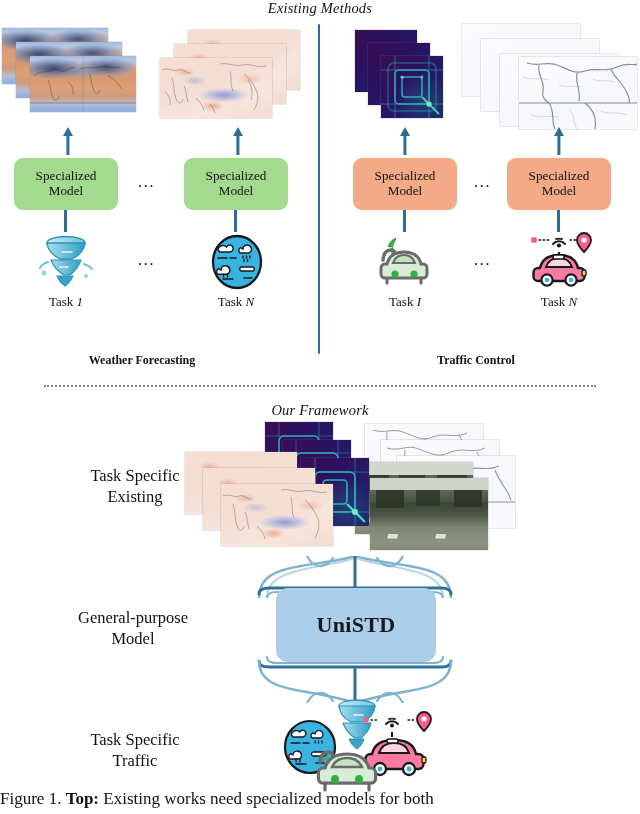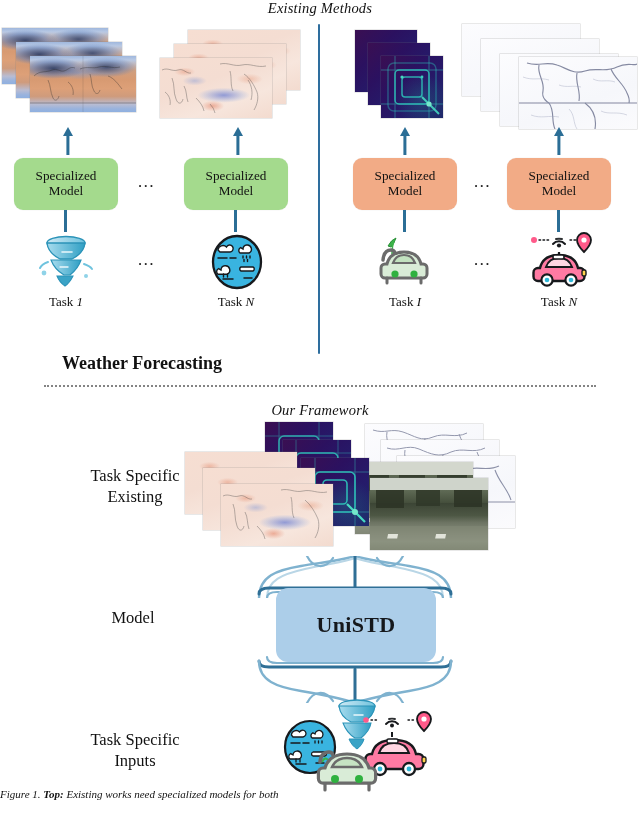--- a/index.html
+++ b/index.html
@@ -11,21 +11,21 @@
   .fig{position:absolute;inset:0;}
   .abs{position:absolute;}
   .ctr{text-align:center;}
 
   
   .section-title{
     font-style:italic;font-size:14.5px;letter-spacing:.2px;
     width:100%;text-align:center;
   }
   .domain-label{
-    font-weight:bold;font-size:18px;text-align:center;width:100%;
+    font-weight:bold;font-size:12px;text-align:center;width:100%;
   }
 
   
   .vdiv{background:#2e6e9e;width:2.2px;border-radius:2px;}
   .hdots{
     border-top:2px dotted #6f6f6f;height:0;opacity:.85;
   }
 
   
   .mbox{
@@ -118,21 +118,21 @@
   
   .unistd{
     background:#accee9;border-radius:12px;
     display:flex;align-items:center;justify-content:center;
     font-weight:bold;font-size:22px;letter-spacing:.3px;color:#15181c;
   }
   .brace svg{display:block;}
 
   
   .caption{
-    font-size:11px;line-height:1.25;text-align:left;width:640px;font-style:italic;
+    font-size:17px;line-height:1.25;text-align:left;width:640px;
   }
   .caption b{font-weight:bold;}
 
   .lbl-left{
     font-size:16.5px;line-height:1.25;text-align:center;
   }
 </style>
 </head>
 <body>
 
@@ -397,20 +397,21 @@
       <circle cx="45" cy="52" r="2.3" fill="#2fb6d6"></circle>
       <rect x="56" y="42" width="4" height="6" rx="1.4" fill="#ffd34d" stroke="#17191c" stroke-width="1.4"></rect>
     </svg>
   </div>
 
   <div class="abs task-cap" style="left:507px;top:294px;width:104px;">
     <span>Task </span><i>N</i>
   </div>
 
   <div class="abs domain-label" style="left:24px;top:353px;width:236px;">Weather Forecasting</div>
+  <div class="abs domain-label" style="left:358px;top:353px;width:236px;">Traffic Control</div>
 
   <div class="abs hdots" style="left:44px;top:385px;width:552px;"></div>
 
   <div class="abs section-title" style="left:0;top:402px;">Our Framework</div>
 
   <div class="abs lbl-left" style="left:60px;top:466px;width:150px;">
     <div>Task Specific</div>
     <div>Existing</div>
   </div>
 
@@ -556,20 +557,21 @@
         <path d="M64 0 C70 12,82 14,90 2" stroke="#7fb2cf" stroke-width="2.2"></path>
         <path d="M134 2 C142 14,154 12,160 0" stroke="#7fb2cf" stroke-width="2.2"></path>
 
         <path d="M16 38 C16 34,20 32,26 32 H198 C204 32,208 34,208 38" stroke="#2f6f96" stroke-width="3"></path>
         <path d="M24 42 C24 38,28 36,34 36 H190 C196 36,200 38,200 42" stroke="#7fb2cf" stroke-width="2.2"></path>
       </g>
     </svg>
   </div>
 
   <div class="abs lbl-left" style="left:38px;top:608px;width:190px;">
+    <div>General-purpose</div>
     <div>Model</div>
   </div>
 
   <div class="abs unistd" style="left:276px;top:588px;width:160px;height:74px;">
     <span>UniSTD</span>
   </div>
 
   <div class="abs brace" style="left:243px;top:655px;width:224px;height:48px;">
     <svg viewBox="0 0 224 48" width="224" height="48">
       <g fill="none" stroke-linecap="round">
@@ -583,21 +585,21 @@
         <path d="M112 14 C112 26,112 34,112 48" stroke="#2f6f96" stroke-width="3"></path>
 
         <path d="M64 48 C70 36,82 34,90 46" stroke="#7fb2cf" stroke-width="2.2"></path>
         <path d="M134 46 C142 34,154 36,160 48" stroke="#7fb2cf" stroke-width="2.2"></path>
       </g>
     </svg>
   </div>
 
   <div class="abs lbl-left" style="left:60px;top:730px;width:150px;">
     <div>Task Specific</div>
-    <div>Inputs</div>
+    <div>Traffic</div>
   </div>
 
   <div class="abs" style="left:282px;top:694px;width:170px;height:104px;">
 
     <div class="abs" style="left:48px;top:0px;width:54px;height:62px;">
       <svg viewBox="0 0 54 62" width="54" height="62">
         <defs>
           <linearGradient id="tg3" x1="0" y1="0" x2="1" y2="0">
             <stop offset="0" stop-color="#cfe9f4"></stop>
               <stop offset="1" stop-color="#6fc3de"></stop>

